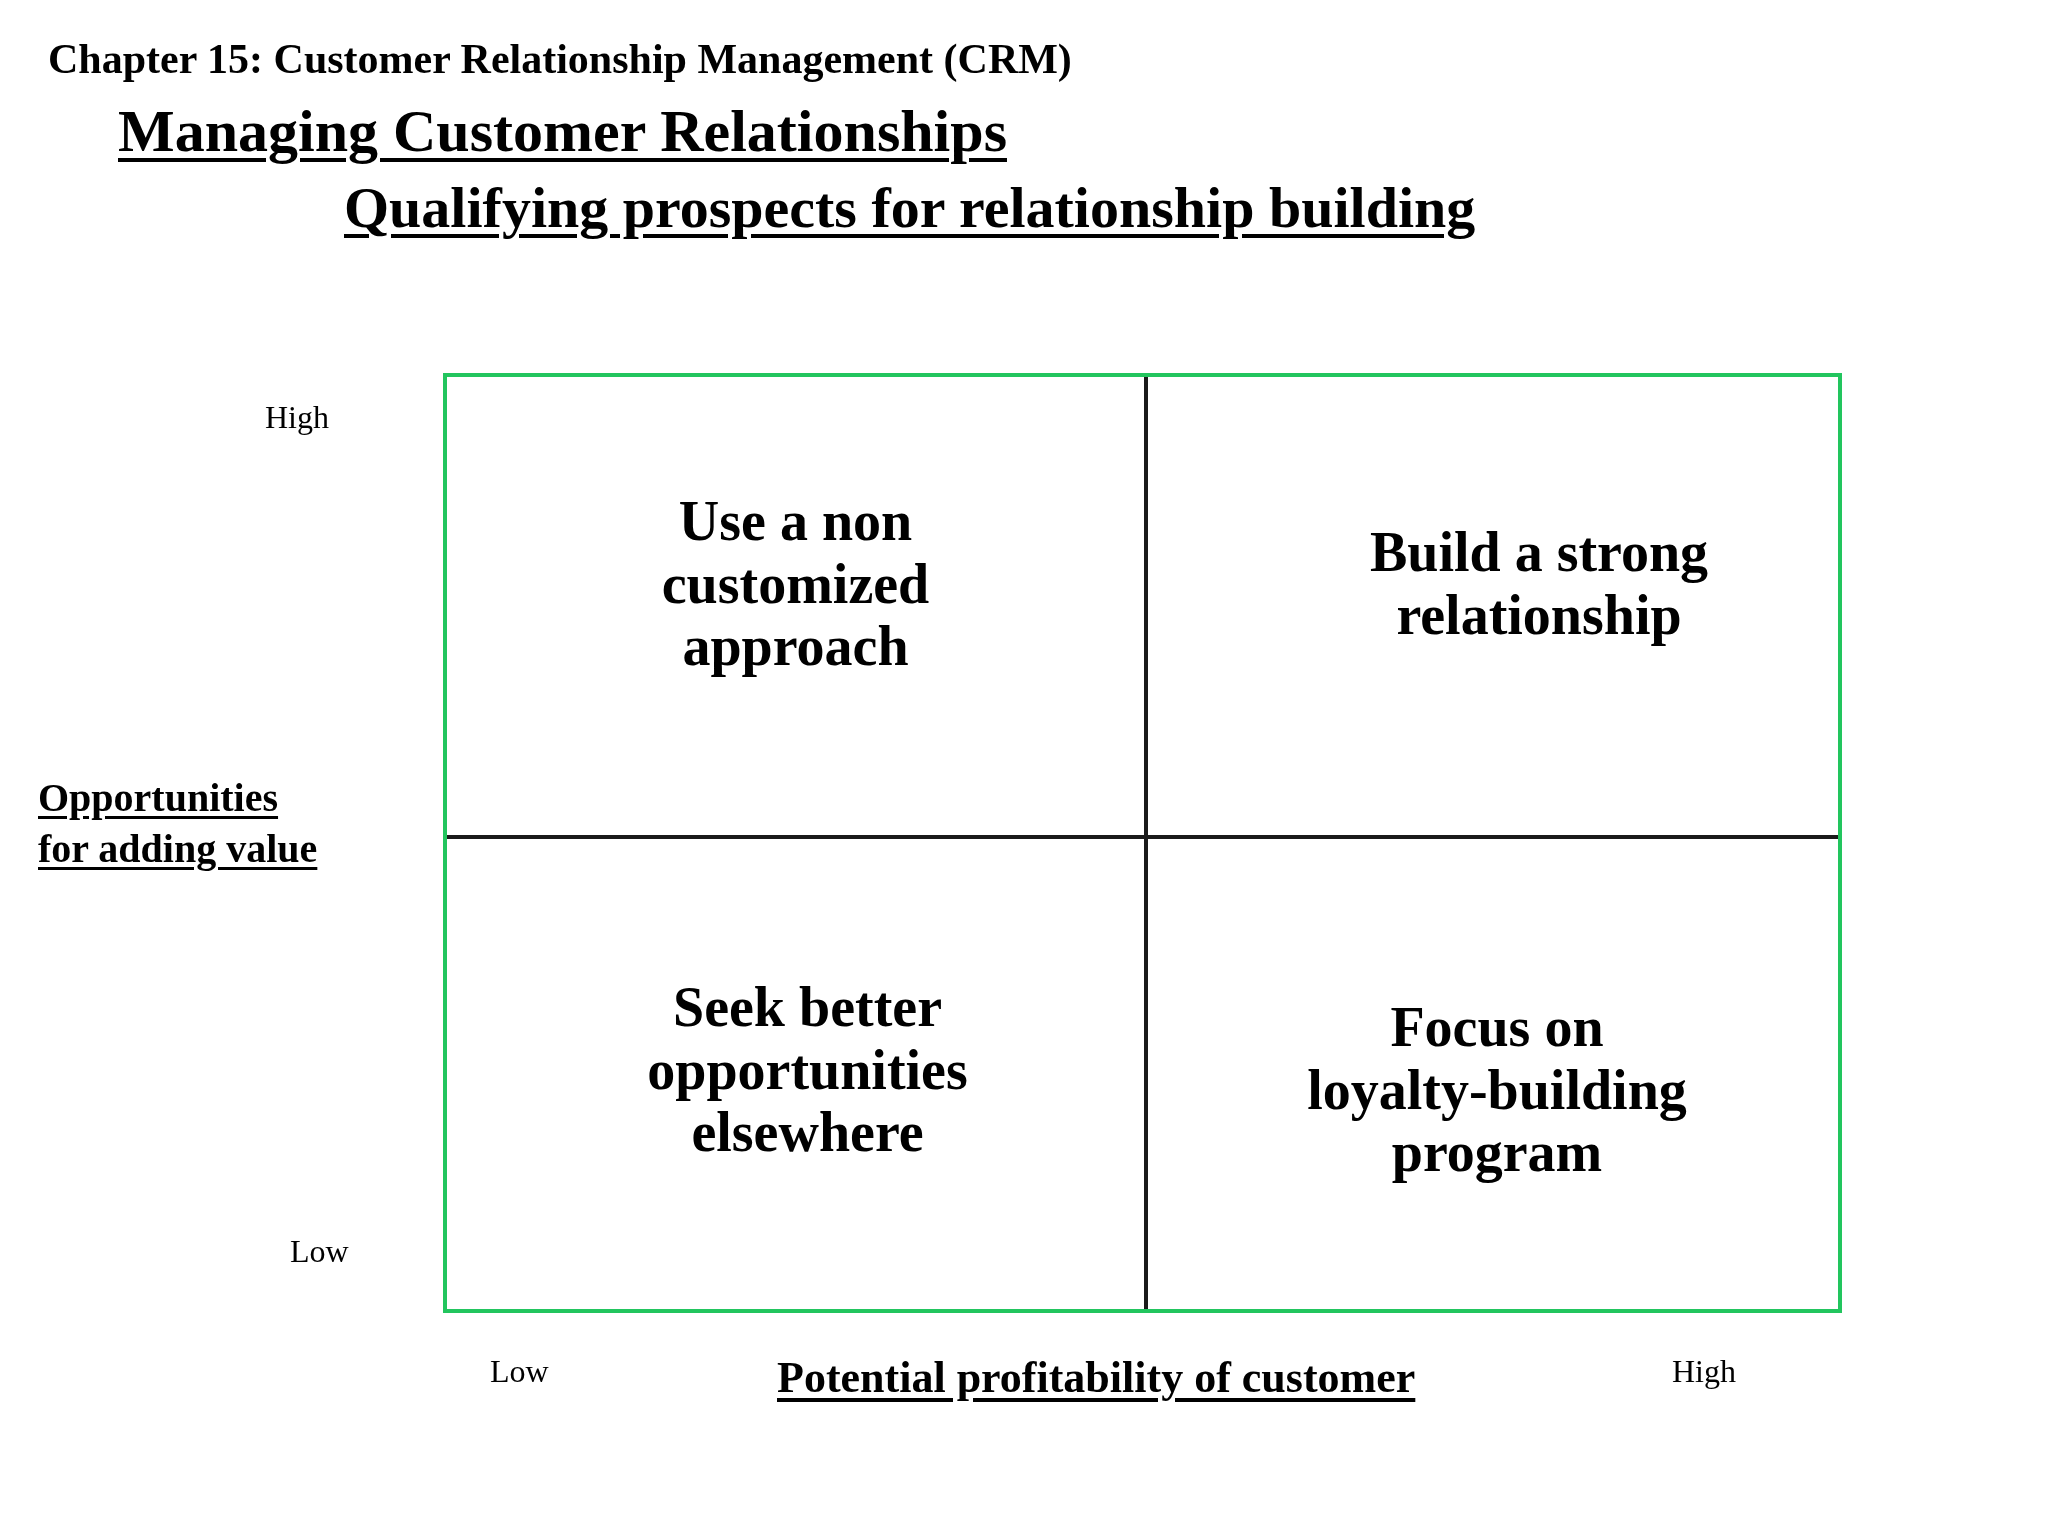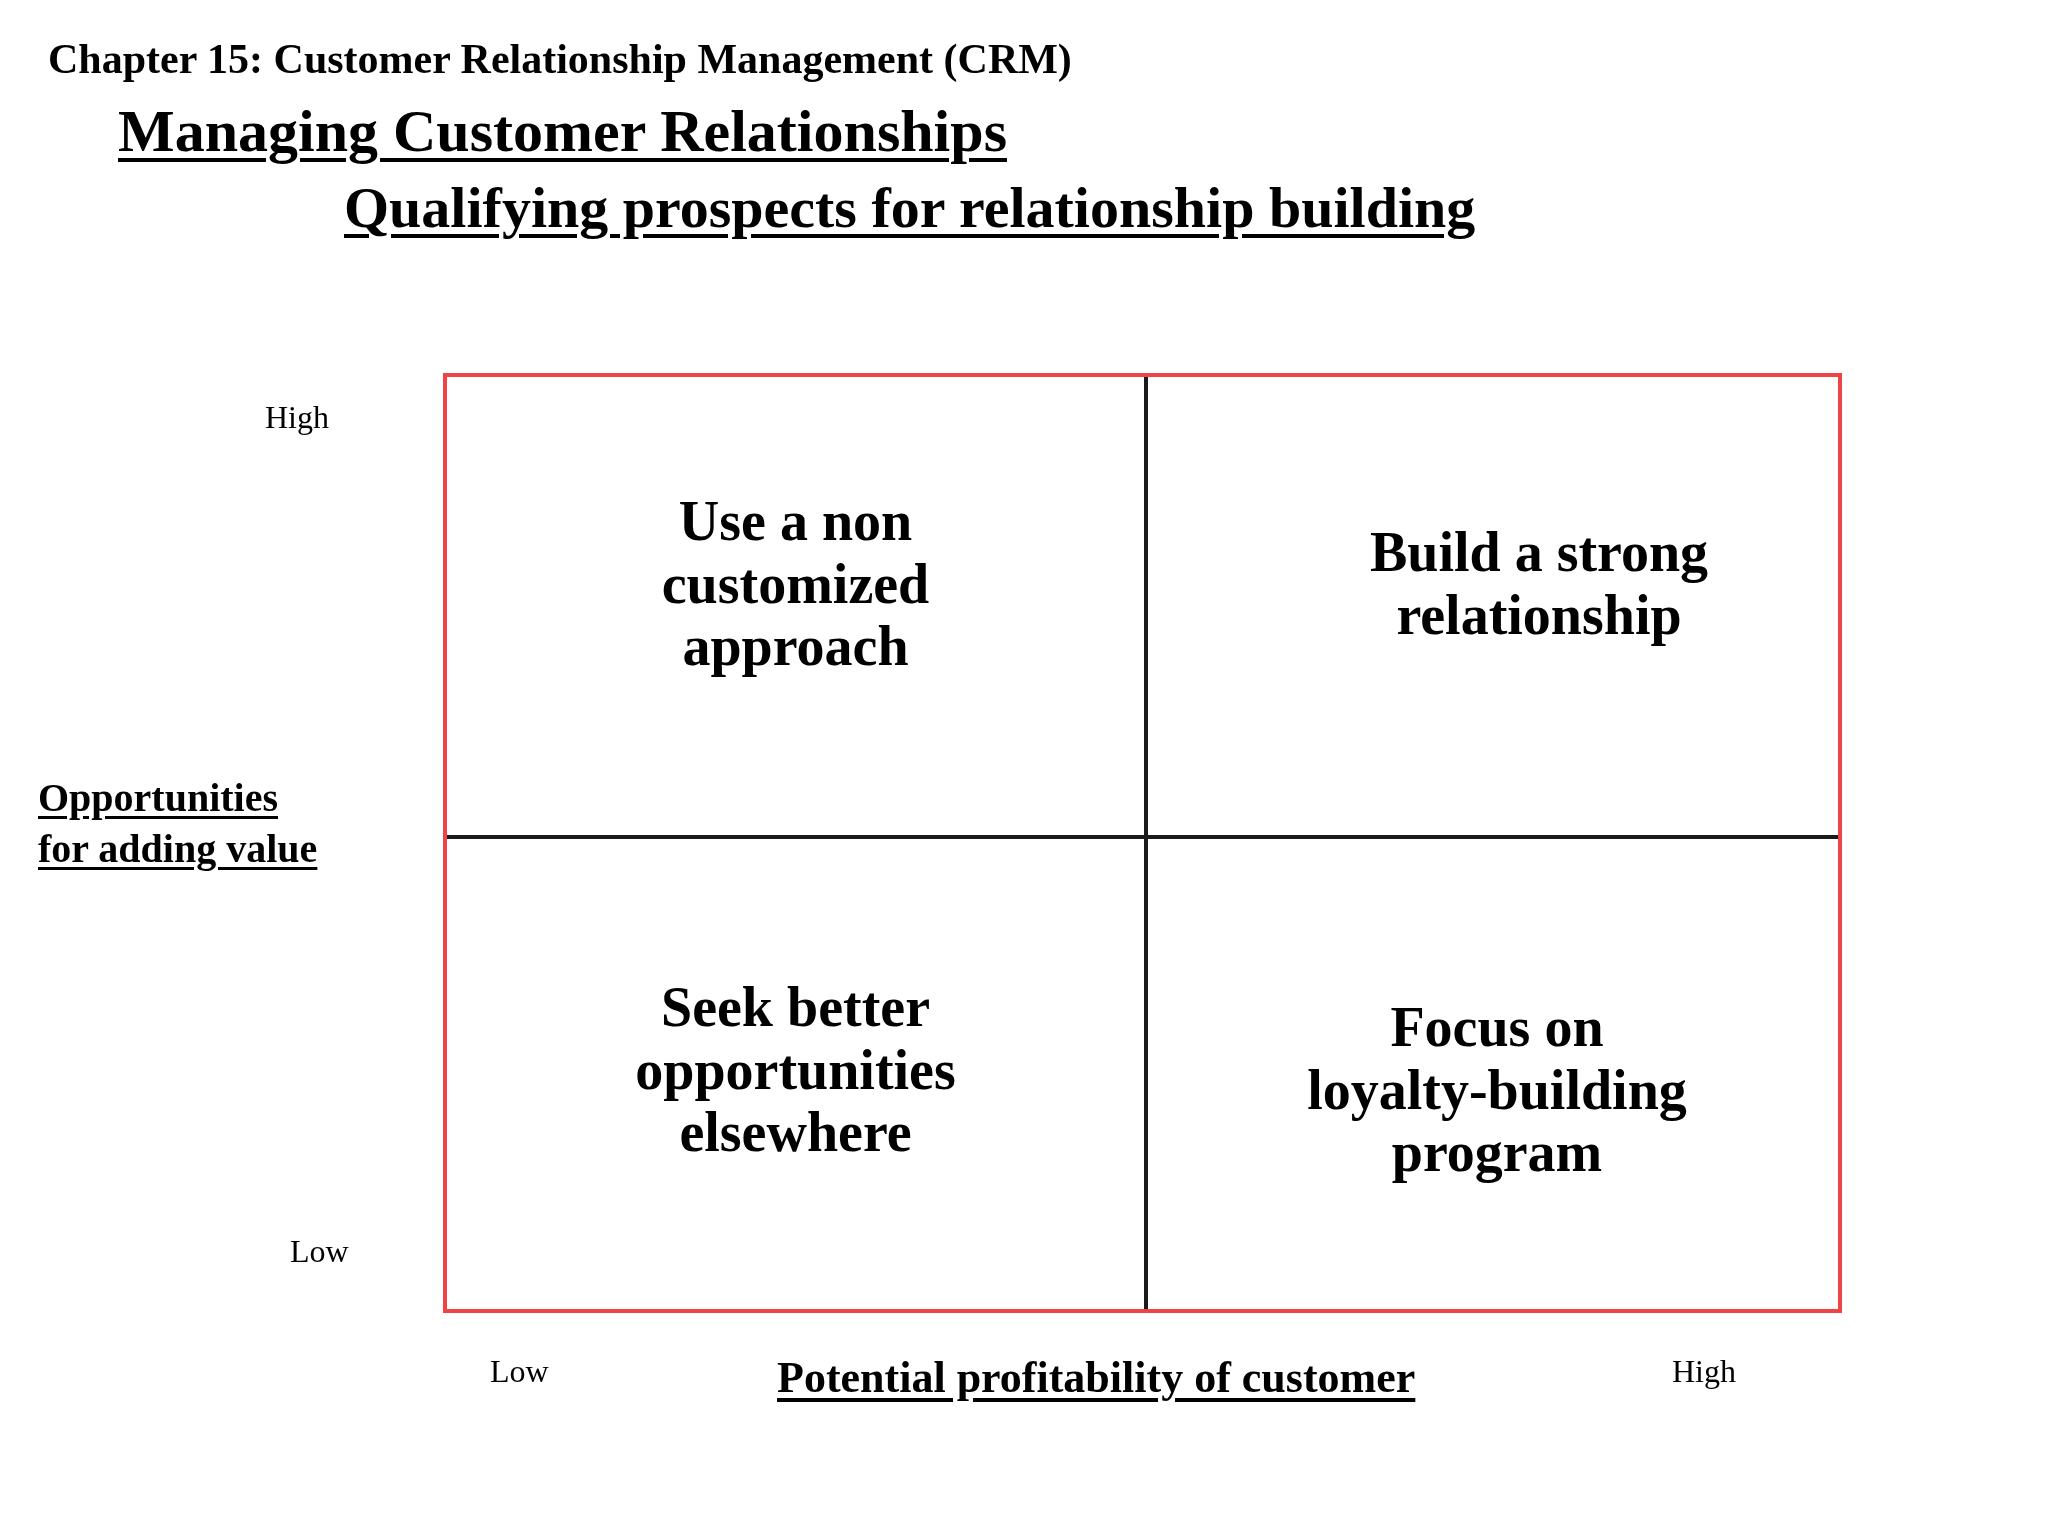--- a/index.html
+++ b/index.html
@@ -53,21 +53,21 @@
     margin-left: 44px;
   }
 
   
   .matrix {
     position: absolute;
     left: 443px;
     top: 373px;
     width: 1399px;
     height: 940px;
-    border: 4px solid #ef4444;
+    border: 4px solid #22c55e;
     box-sizing: border-box;
   }
   .vline {
     position: absolute;
     left: 697px;
     top: 0;
     width: 4px;
     height: 100%;
     background: #1a1a1a;
   }
@@ -88,21 +88,21 @@
     justify-content: center;
     text-align: center;
     font-weight: 700;
     font-size: 56px;
     line-height: 1.12;
     box-sizing: border-box;
     padding: 0 24px;
   }
   .cell-tl { left: 0;     top: 0;     width: 697px; height: 458px; }
   .cell-tr { left: 743px; top: 0;     width: 698px; height: 458px; }
-  .cell-bl { left: 0;     top: 462px; width: 697px; height: 478px; }
+  .cell-bl { left: 12px;     top: 462px; width: 697px; height: 478px; }
   .cell-br { left: 701px; top: 462px; width: 698px; height: 478px; }
 
   .cell-tl .cell-text { transform: translateY(-22px); }
   .cell-tr .cell-text { transform: translateY(-22px); }
   .cell-bl .cell-text { transform: translateY(-8px); }
   .cell-br .cell-text { transform: translateY(-8px); margin-top: 40px; }
 
   
   .axis-label {
     position: absolute;

